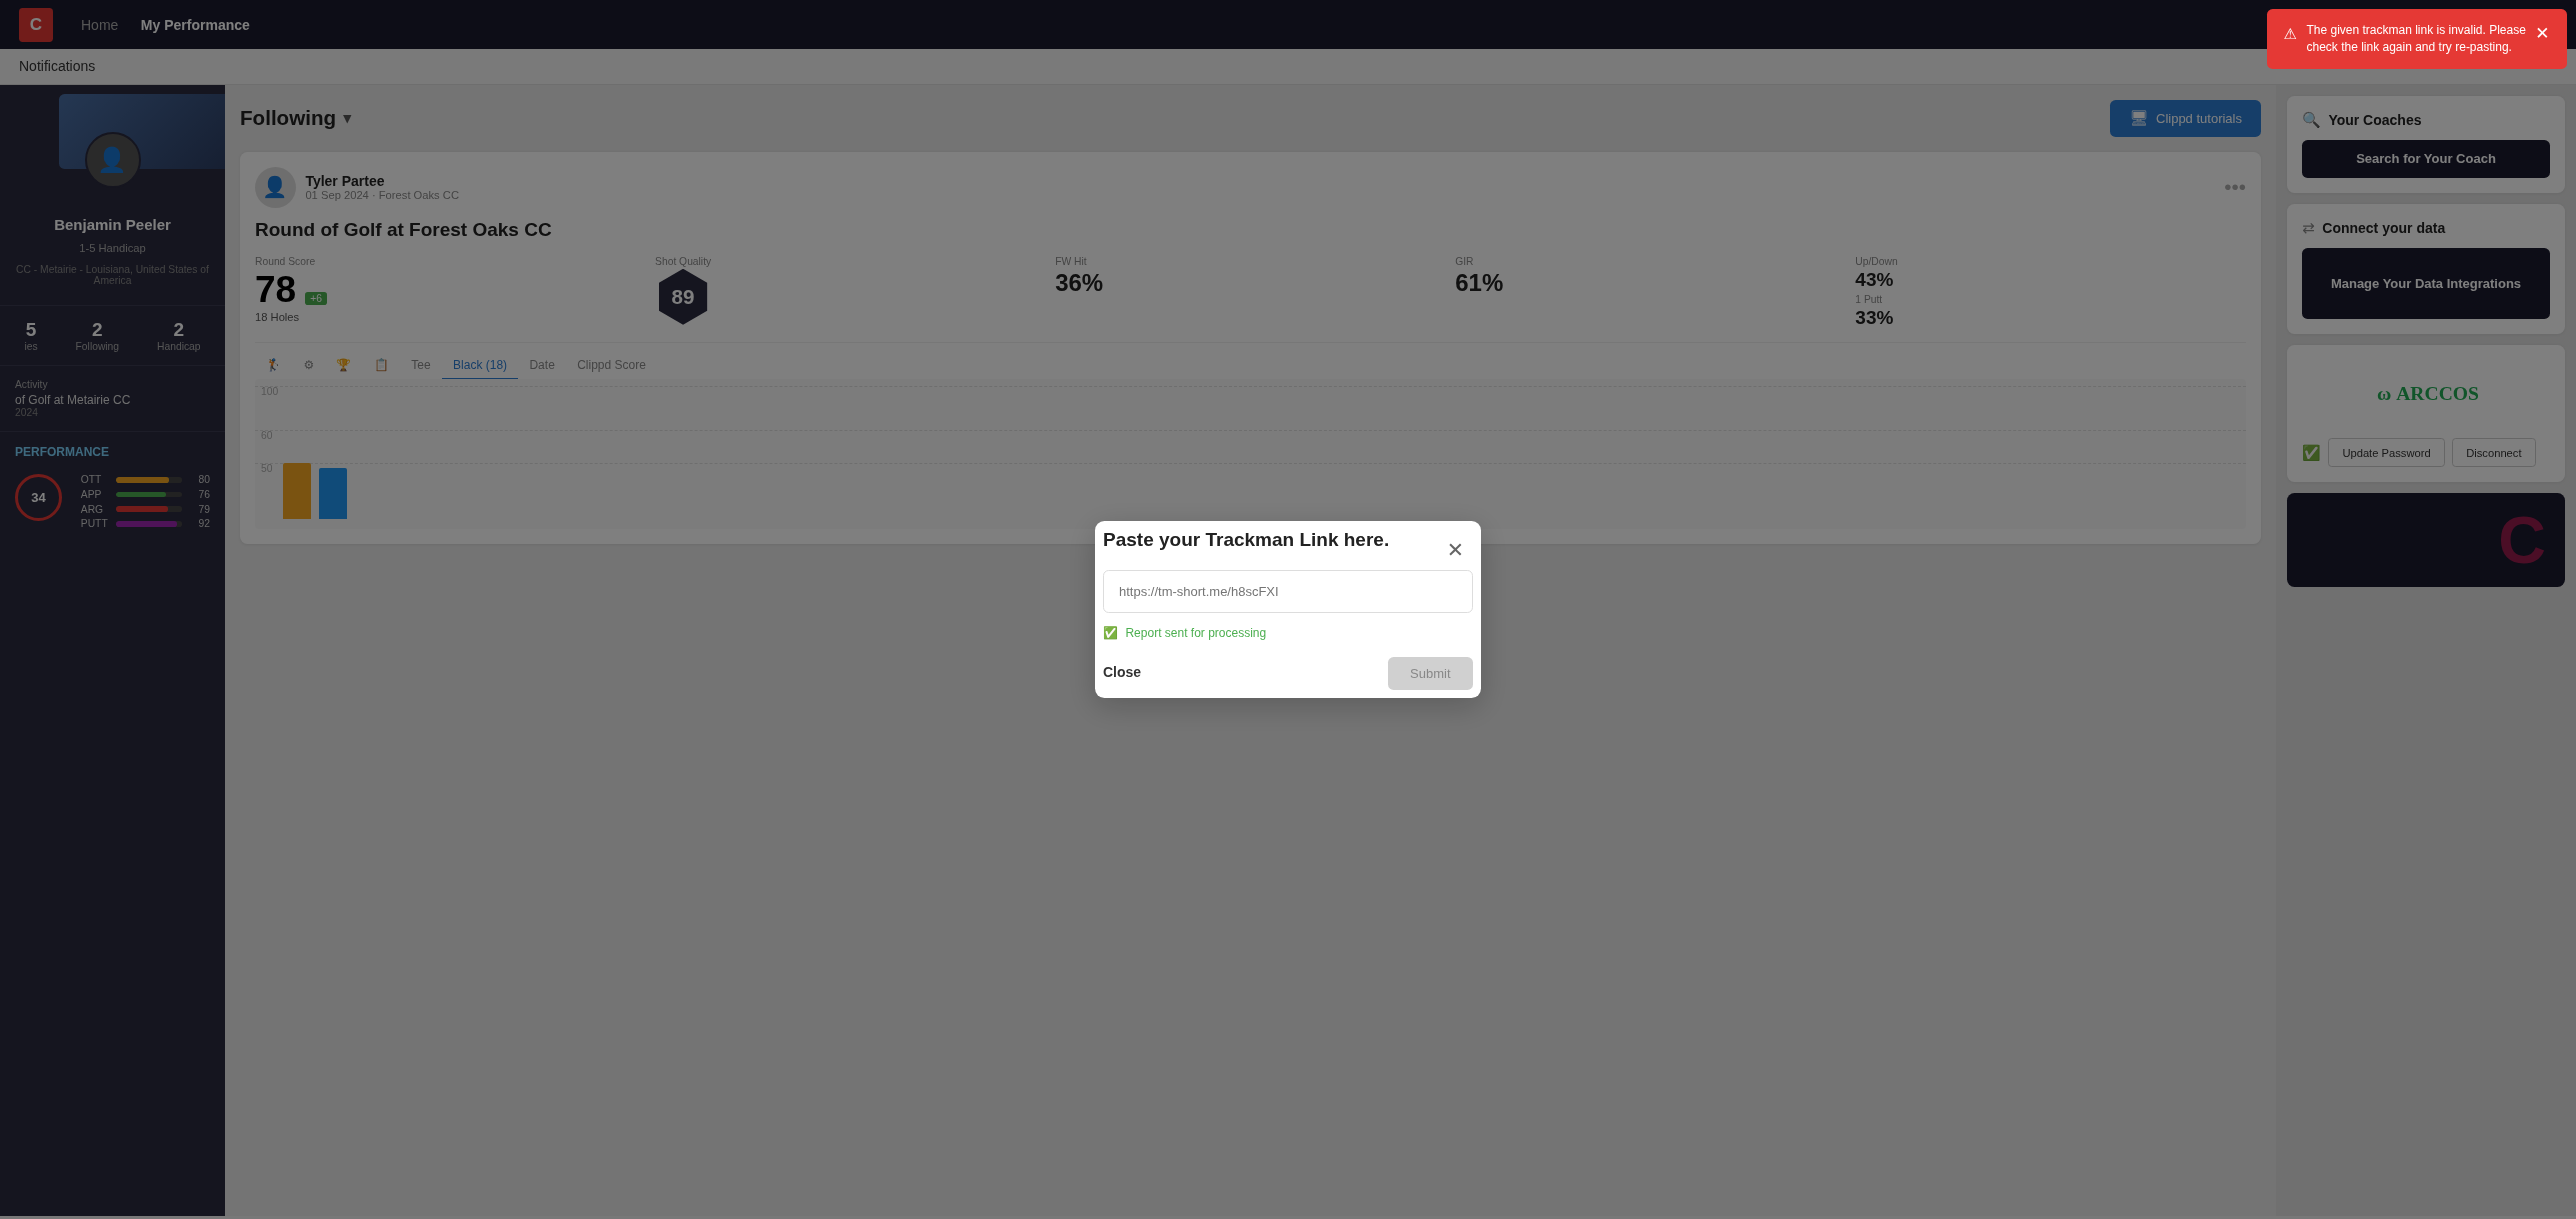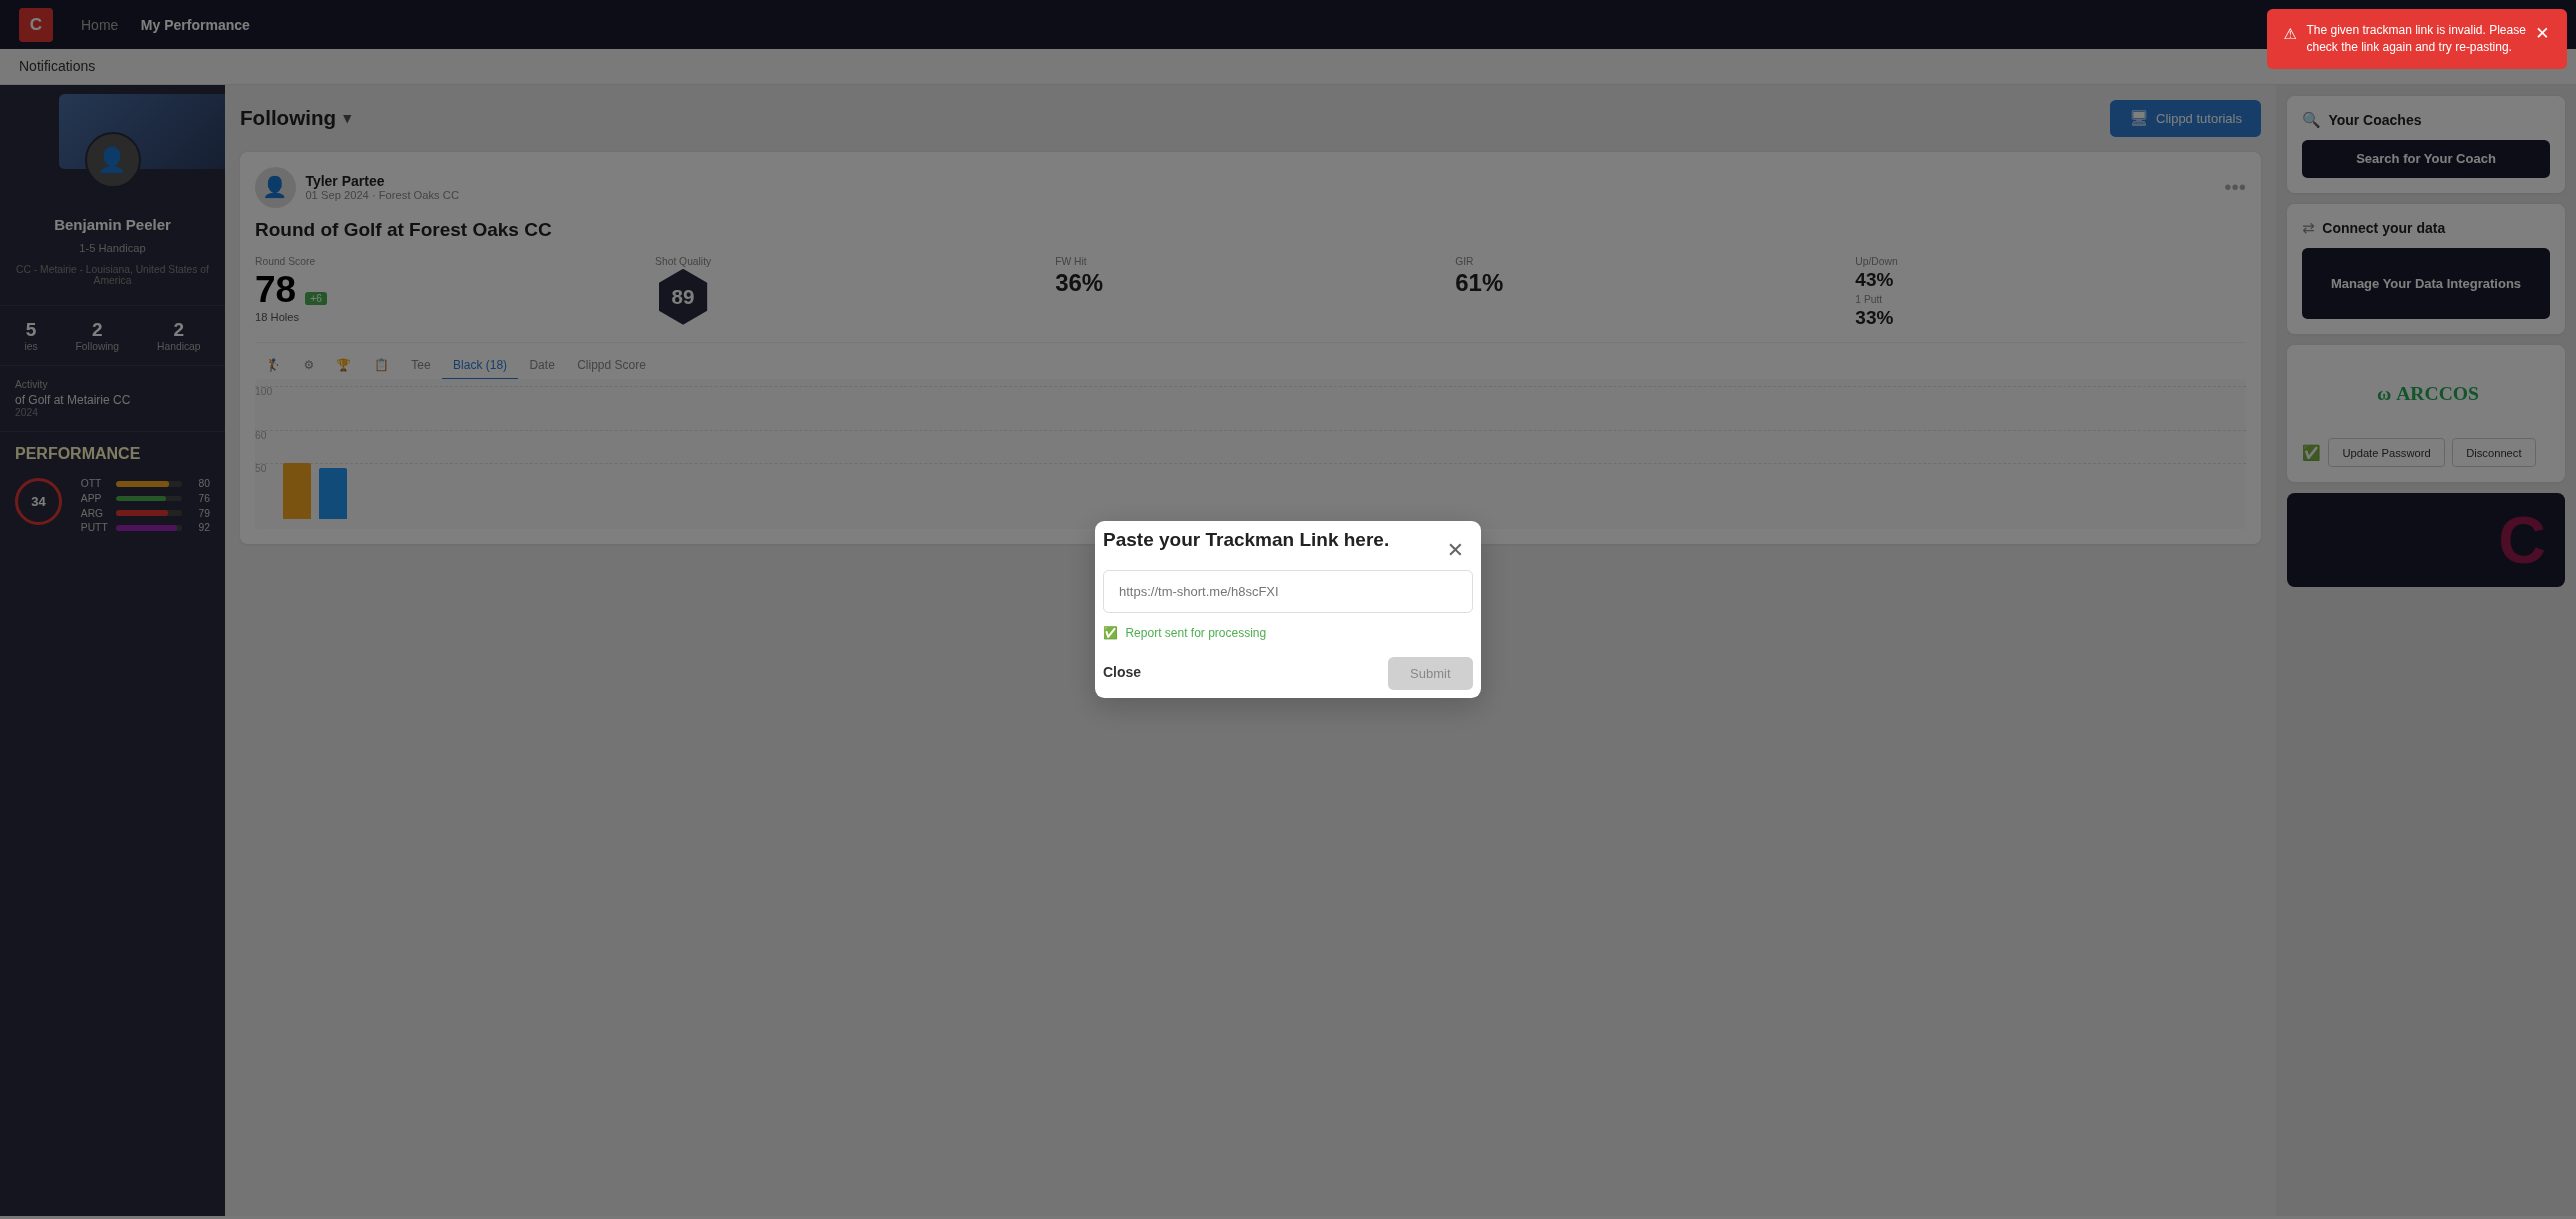--- a/index.html
+++ b/index.html
@@ -83,21 +83,21 @@
       justify-content: space-around;
     }
     .sidebar-stat { text-align: center; }
     .sidebar-stat-value { font-size: 19px; font-weight: 700; }
     .sidebar-stat-label { font-size: 10.3px; color: #aaa; }
     .sidebar-activity { padding: 13px 15px; border-bottom: 0.9px solid #3a3a50; }
     .sidebar-activity-label { font-size: 10.3px; color: #aaa; margin-bottom: 3.7px; }
     .sidebar-activity-value { font-size: 12px; color: #ddd; }
     .sidebar-activity-date { font-size: 10.3px; color: #888; }
     .sidebar-section-title {
-      padding: 13px 15px 5.6px; font-size: 16px; color: #fef9c3; font-weight: 600; text-transform: uppercase;
+      padding: 13px 15px 5.6px; font-size: 12px; color: #7dd3fc; font-weight: 600; text-transform: uppercase;
     }
     .sidebar-perf-section { padding: 9.4px 15px; }
     .sidebar-gauge {
       width: 47px; height: 47px; border-radius: 50%;
       border: 3.7px solid #e53935; display: flex; align-items: center; justify-content: center;
       font-size: 13px; font-weight: 700; float: left; margin-right: 9.4px;
     }
     .sidebar-metric-row { display: flex; align-items: center; gap: 5.6px; margin-bottom: 3.7px; font-size: 11.2px; color: #ccc; }
     .sidebar-metric-bar-container { flex: 1; height: 5.6px; background: #444; border-radius: 2.8px; overflow: hidden; }
     .sidebar-metric-bar { height: 100%; border-radius: 2.8px; }
@@ -157,21 +157,21 @@
     .shot-quality-hex {
       width: 56px; height: 56px; background: #2a2a3e;
       display: flex; align-items: center; justify-content: center;
       color: white; font-size: 20.6px; font-weight: 700;
       clip-path: polygon(50% 0%, 93% 25%, 93% 75%, 50% 100%, 7% 75%, 7% 25%);
     }
     .feed-tabs { display: flex; gap: 0; border-top: 0.9px solid #eee; padding-top: 9.4px; }
     .feed-tab { font-size: 12px; color: #888; padding: 5.6px 11.2px; cursor: pointer; border-bottom: 1.9px solid transparent; }
     .feed-tab.active { color: #2d7dd2; border-bottom-color: #2d7dd2; }
     .chart-area { background: #f9f9f9; border-radius: 3.7px; padding: 9.4px; height: 150px; position: relative; }
-    .chart-y-label { font-size: 10.3px; color: #aaa; position: absolute; left: 0; }
+    .chart-y-label { font-size: 10.3px; color: #aaa; position: absolute; left: 6px; }
 
     
     .right-sidebar {
       width: 300px; flex-shrink: 0; overflow-y: auto; padding: 11.2px; background: #e0e0e0;
     }
     .right-card {
       background: white; border-radius: 7.5px; padding: 15px; margin-bottom: 11.2px;
       box-shadow: 0 0.9px 2.8px rgba(0,0,0,0.06);
     }
     .right-card-header { display: flex; align-items: center; gap: 7.5px; margin-bottom: 11.2px; }

